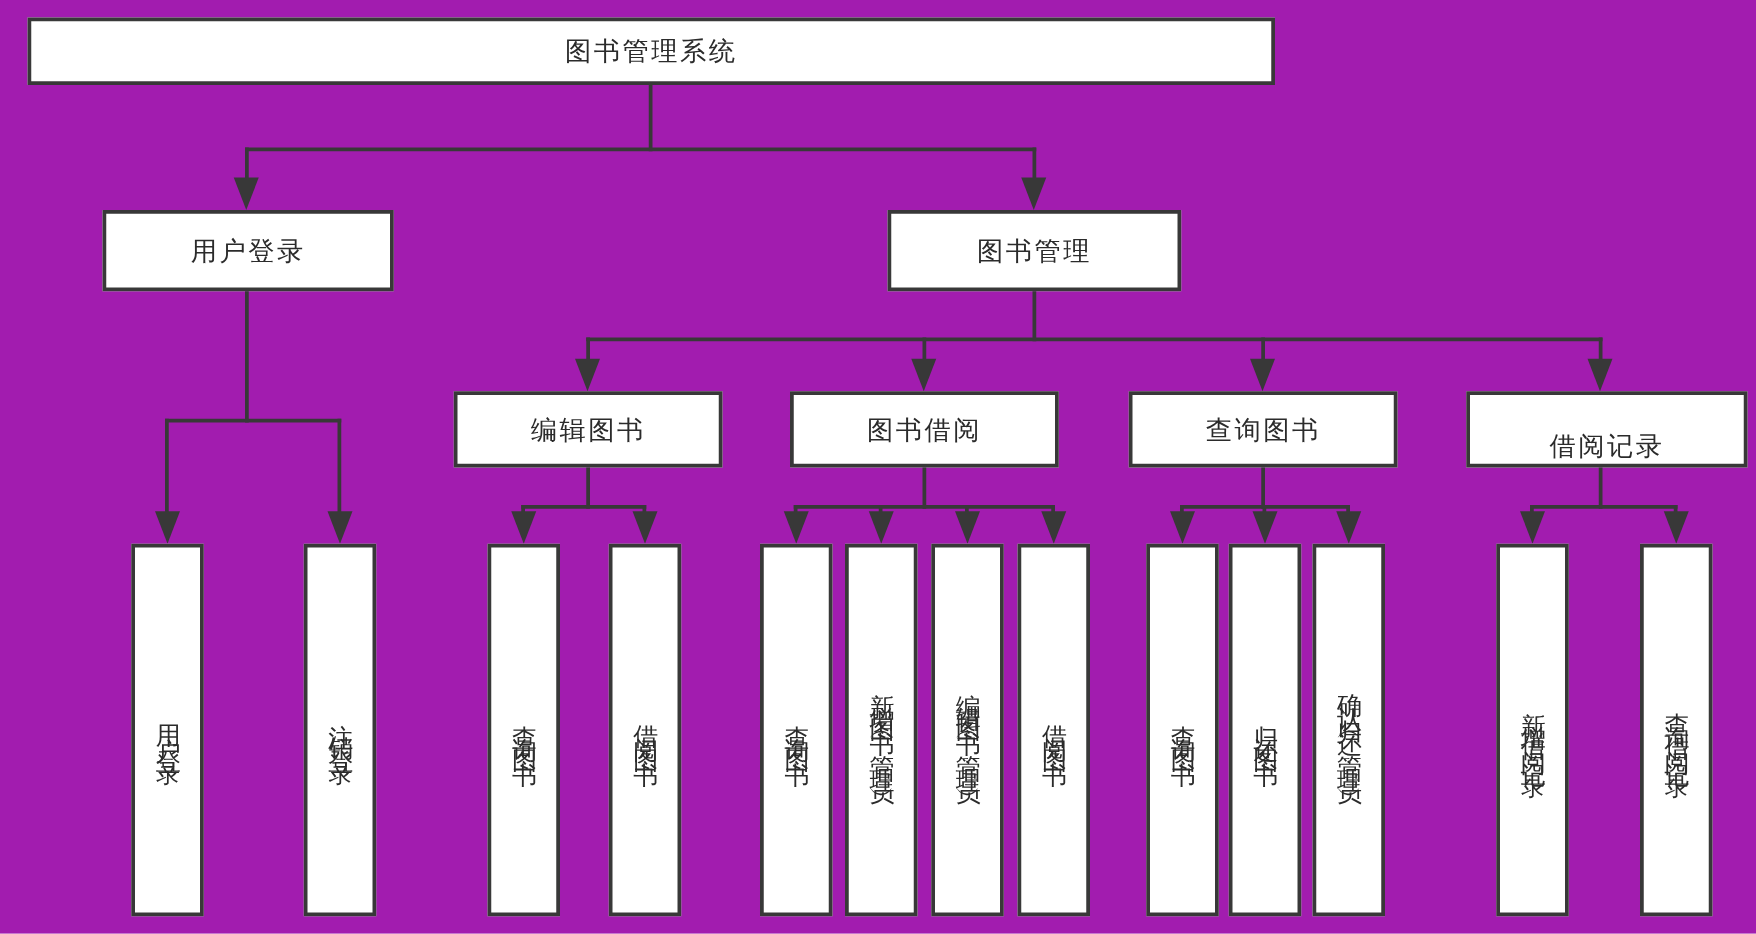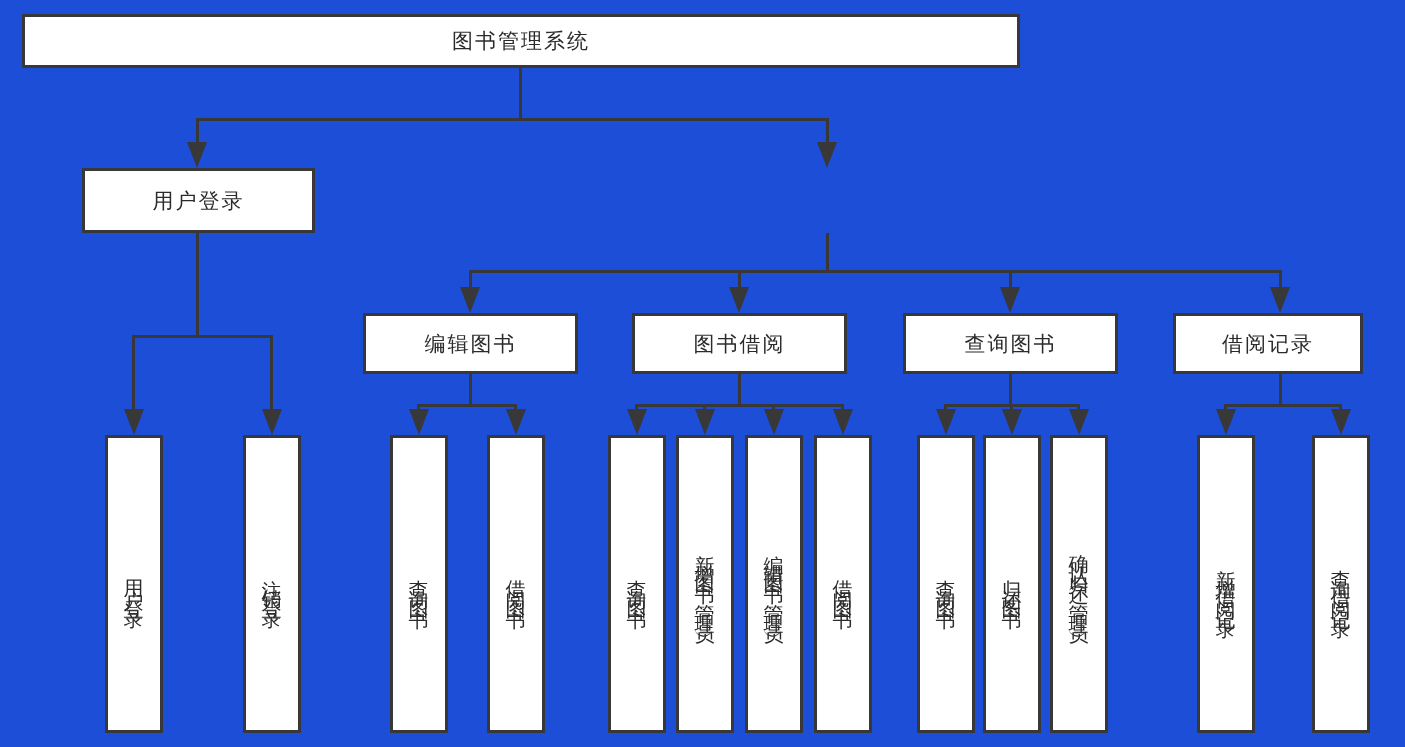--- a/index.html
+++ b/index.html
@@ -1,17 +1,17 @@
 <!DOCTYPE html>
 <html><head>
 <meta charset="utf-8">
 <style>
   html,body{margin:0;padding:0;background:#fff;}
   .stage{
-    position:relative;width:1405px;height:747px;background:#1d4ed8;
+    position:relative;width:1405px;height:747px;background:#a21caf;
     font-family:Liberation Sans, sans-serif;overflow:hidden;
   }
   .node{
     position:absolute;box-sizing:border-box;background:#ffffff;
     border:3px solid #383838;display:flex;align-items:center;justify-content:center;
     color:#2b2b2b;
   }
   .node.h{font-size:21px;letter-spacing:2px;}
   .node.leaf{width:58px;top:435px;height:298px;}
   .vtext{
@@ -43,20 +43,23 @@
   <i class="vl" style="left:519px;top:68px;height:53px;"></i>
   <i class="hl" style="left:196px;top:118px;width:633px;"></i>
   <i class="vl" style="left:196px;top:118px;height:30px;"></i>
   <i class="vl" style="left:826px;top:118px;height:30px;"></i>
   <i class="arrow" style="left:187px;top:142px;"></i>
   <i class="arrow" style="left:817px;top:142px;"></i>
 
   <div class="node h" style="left:82px;top:168px;width:233px;height:65px;">
     <span>用户登录</span>
   </div>
+  <div class="node h" style="left:710px;top:168px;width:235px;height:65px;">
+    <span>图书管理</span>
+  </div>
 
   <i class="vl" style="left:196px;top:233px;height:105px;"></i>
   <i class="hl" style="left:132px;top:335px;width:141px;"></i>
   <i class="vl" style="left:132px;top:335px;height:78px;"></i>
   <i class="vl" style="left:270px;top:335px;height:78px;"></i>
   <i class="arrow" style="left:124px;top:409px;"></i>
   <i class="arrow" style="left:262px;top:409px;"></i>
 
   <i class="vl" style="left:826px;top:233px;height:40px;"></i>
   <i class="hl" style="left:469px;top:270px;width:813px;"></i>
@@ -71,21 +74,21 @@
 
   <div class="node h" style="left:363px;top:313px;width:215px;height:61px;">
     <span>编辑图书</span>
   </div>
   <div class="node h" style="left:632px;top:313px;width:215px;height:61px;">
     <span>图书借阅</span>
   </div>
   <div class="node h" style="left:903px;top:313px;width:215px;height:61px;">
     <span>查询图书</span>
   </div>
-  <div class="node h" style="left:1173px;top:313px;width:190px;height:61px;">
+  <div class="node h" style="left:1173px;top:313px;width:225px;height:61px;align-items:flex-end;">
     <span>借阅记录</span>
   </div>
 
   <i class="vl" style="left:469px;top:374px;height:33px;"></i>
   <i class="vl" style="left:738px;top:374px;height:33px;"></i>
   <i class="vl" style="left:1009px;top:374px;height:33px;"></i>
   <i class="vl" style="left:1279px;top:374px;height:33px;"></i>
 
   <i class="hl" style="left:417px;top:404px;width:100px;"></i>
   <i class="hl" style="left:635px;top:404px;width:209px;"></i>

